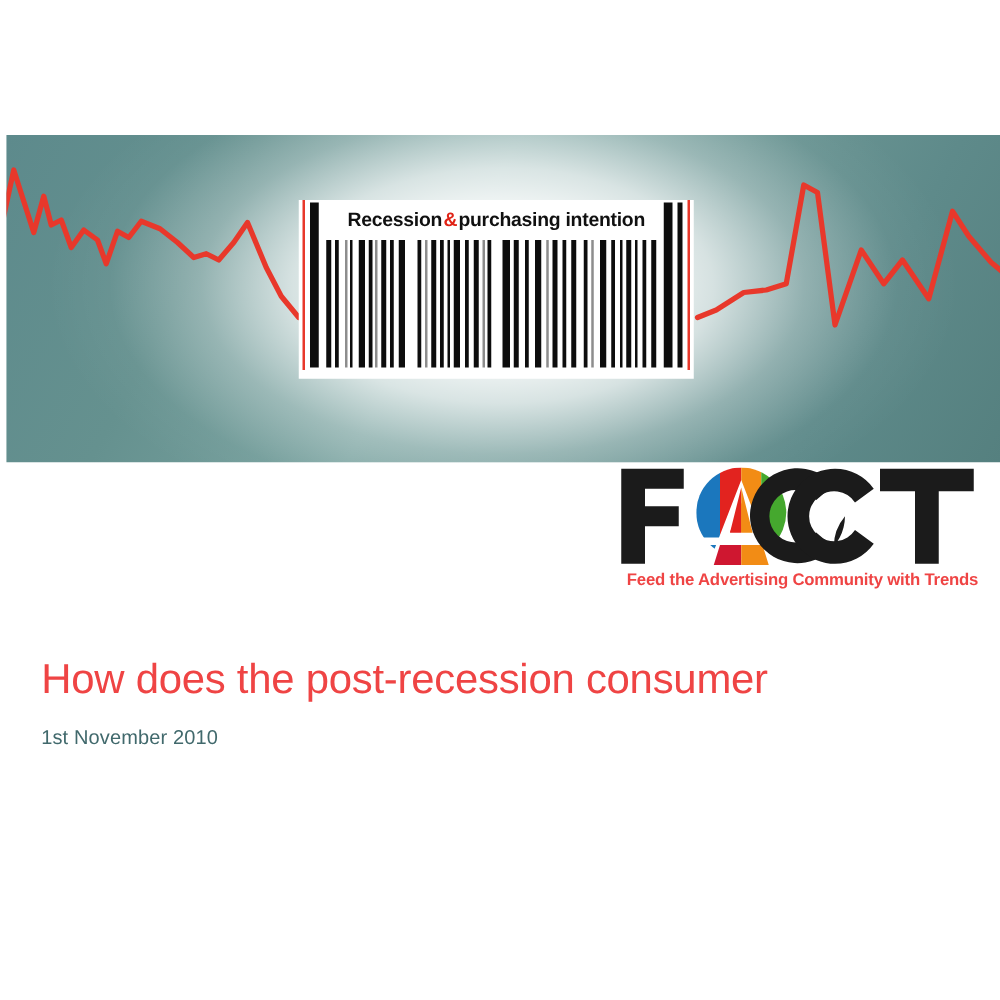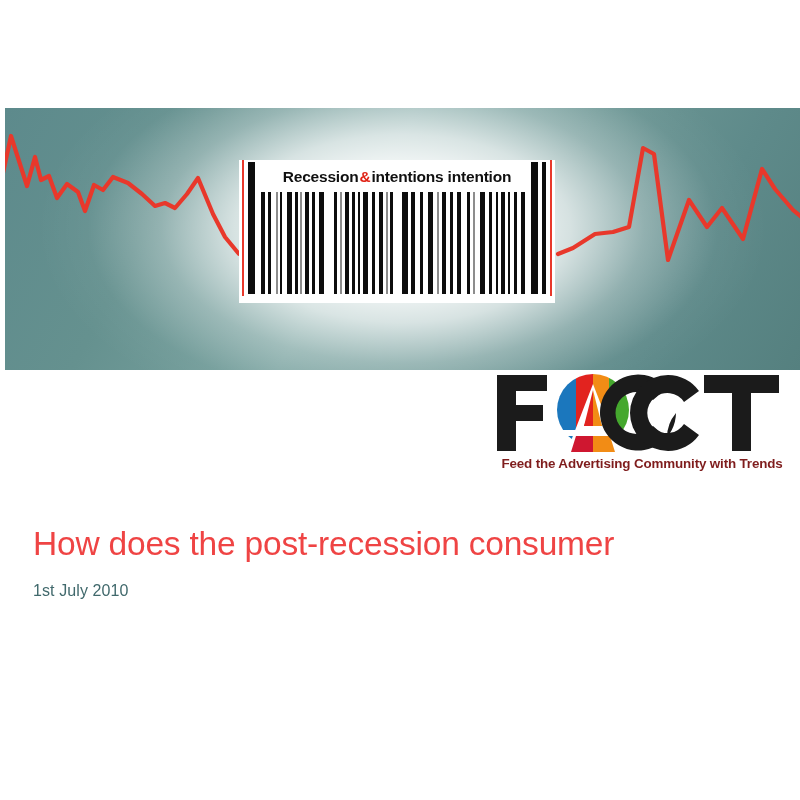--- a/index.html
+++ b/index.html
@@ -111,21 +111,21 @@
   #fact-tagline {
     position: absolute;
     left: 2px;
     top: 84px;
     width: 298px;
     text-align: center;
     font-family: "Liberation Sans", sans-serif;
     font-weight: bold;
     font-size: 13.4px;
     letter-spacing: -0.15px;
-    color: #7f1d1d;
+    color: #ef4444;
     white-space: nowrap;
   }
 
   
   #title-block {
     position: absolute;
     left: 33px;
     top: 521px;
     width: 730px;
   }
@@ -161,21 +161,21 @@
 
     <polyline fill="none" stroke="#e8382b" stroke-width="4.2" stroke-linejoin="round" stroke-linecap="round" points="553,146 568,140 590,126 608,124 624,119 638,40 649,46 663,152
               684,92 702,119 717,100 738,131 757,61 770,81 788,102 800,112"></polyline>
   </svg>
 </div>
 
 <div id="barcode-block">
   <div id="barcode-label">
     <span>Recession</span>
     <span class="amp">&amp;</span>
-    <span>intentions intention</span>
+    <span>purchasing intention</span>
   </div>
   <div id="barcode-bars">
 
     <div class="redline" style="left:3px;"></div>
     <div class="redline" style="left:311px;"></div>
 
     <div class="guard" style="left:9px;width:7px;"></div>
     <div class="guard" style="left:292px;width:7px;"></div>
     <div class="guard" style="left:303px;width:4px;"></div>
 
@@ -255,14 +255,14 @@
 
     <path fill="#1b1b1b" d="M213,3 L288,3 L288,21 L260,21 L260,79 L241,79 L241,21 L213,21 Z"></path>
   </svg>
   <div id="fact-tagline">Feed the Advertising Community with Trends</div>
 </div>
 
 <div id="title-block">
   <h1 id="slide-title">
     <span>How does the post-recession consumer</span><br>
   </h1>
-  <div id="slide-date">1st July 2010</div>
+  <div id="slide-date">1st November 2010</div>
 </div>
 
 </body></html>

